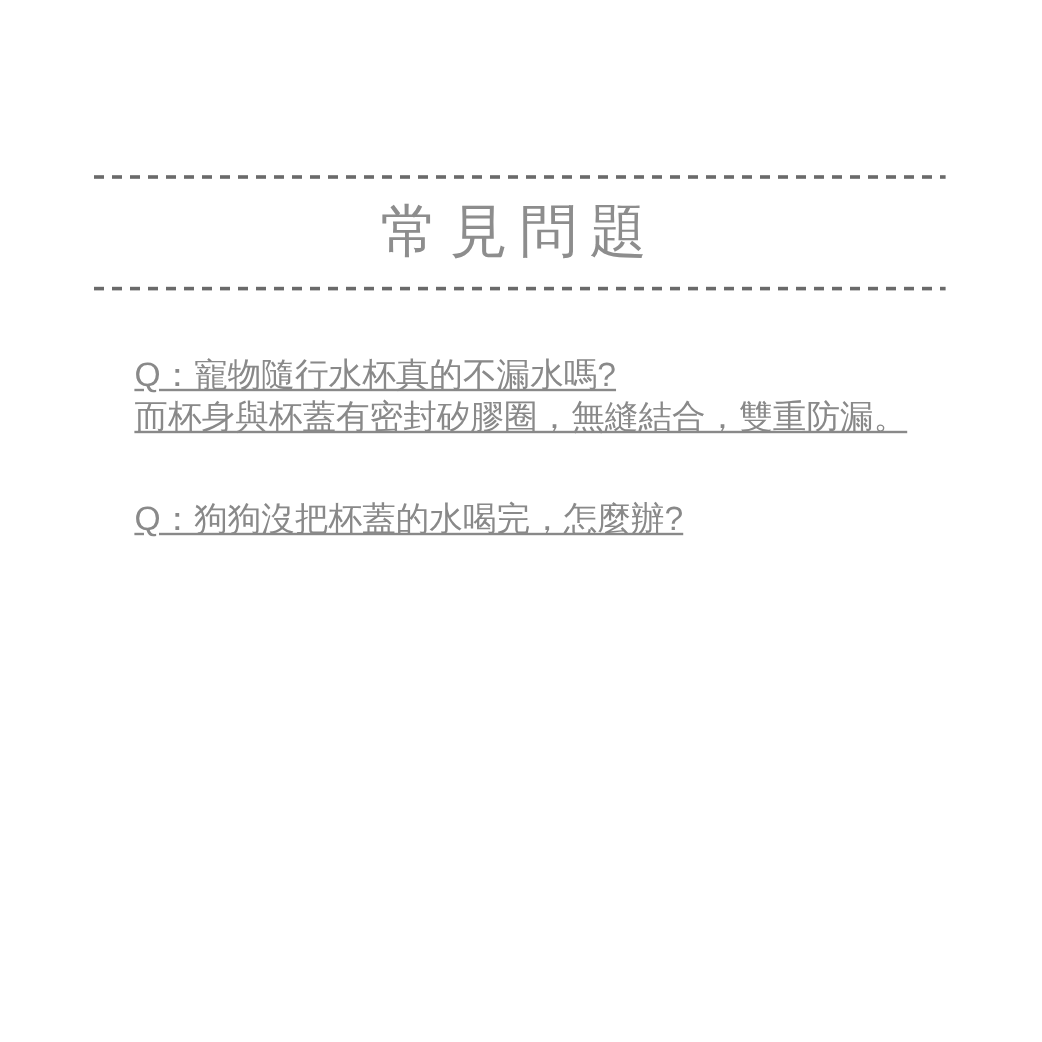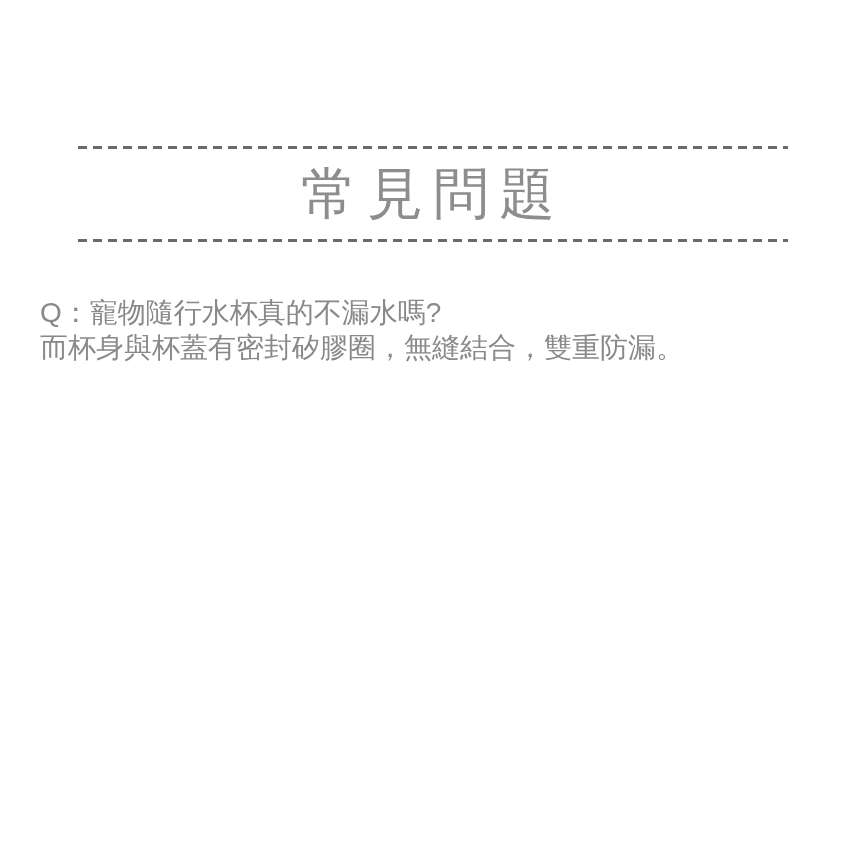--- a/index.html
+++ b/index.html
@@ -26,31 +26,32 @@
     height: 3px;
     background: repeating-linear-gradient(
       90deg,
       #6a6a6a 0px, #6a6a6a 9px,
       transparent 9px, transparent 15px
     );
   }
   .title {
     margin: 0;
     padding: 21px 0;
-    font-size: 56px;
+    font-size: 48px;
     line-height: 48px;
     font-weight: 400;
     letter-spacing: 10px;
     text-align: center;
     color: #8d8d8d;
   }
   .faq {
-    margin-left: 40px;
+    margin-left: 112px;
     margin-right: 45px;
     color: #898989;
+    text-decoration: underline;
   }
   .faq-item .line {
     font-size: 28px;
     line-height: 35px;
     height: 35px;
     white-space: nowrap;
     color: #898989;
   }
   .faq-item-1 { margin-top: 53px; }
   .faq-item-2 { margin-top: 50px; }
@@ -68,18 +69,19 @@
   </div>
 
   <div class="faq">
 
     <div class="faq-item faq-item-1">
       <div class="line">Q：寵物隨行水杯真的不漏水嗎?</div>
       <div class="line">而杯身與杯蓋有密封矽膠圈，無縫結合，雙重防漏。</div>
     </div>
 
     <div class="faq-item faq-item-2">
+      <div class="line">Q：狗狗沒把杯蓋的水喝完，怎麼辦?</div>
     </div>
 
 
   </div>
 
 </div>
 
 </body></html>

